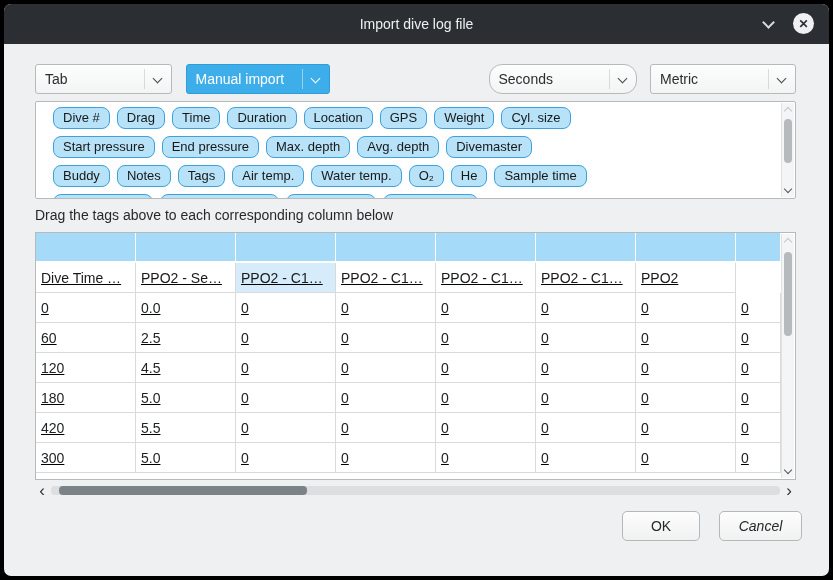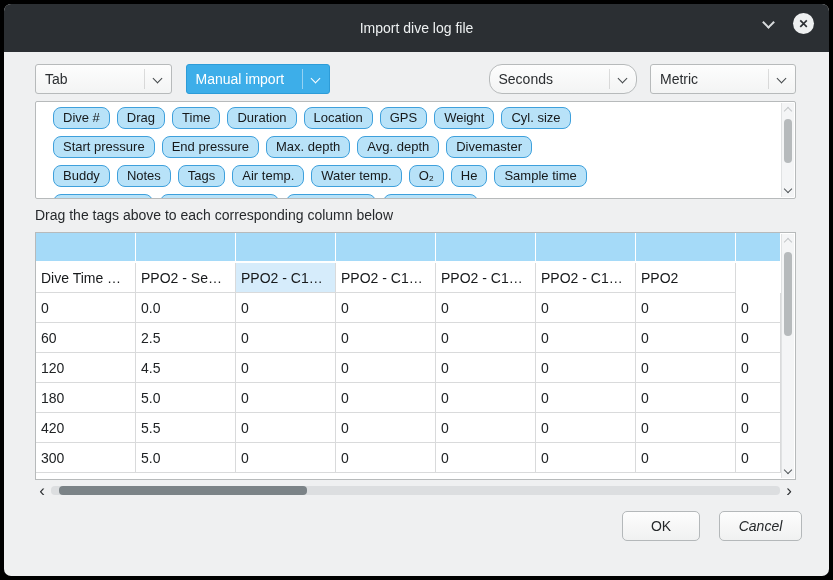--- a/index.html
+++ b/index.html
@@ -2,21 +2,21 @@
 <html style="--accent: #3daee9; --titlebar: #2b2f33; --tag-fill: #b8e2f8; --tag-border: #3ea0dc; --drop-row: #a5daf8;"><head>
 <meta charset="utf-8">
 <style>
   * { box-sizing: border-box; margin: 0; padding: 0; }
   html, body { width: 833px; height: 580px; overflow: hidden; }
   body { background: #000; font-family: "Liberation Sans", sans-serif; position: relative; }
 
   .window { position: absolute; inset: 4px; background: #eff0f1; border-radius: 7px; overflow: hidden; }
 
   
-  .titlebar { position: absolute; top: 0; left: 0; right: 0; height: 48px;
+  .titlebar { position: absolute; top: 0; left: 0; right: 0; height: 40px;
               background: var(--titlebar, #2b2f33); display: flex; align-items: center; justify-content: center; }
   .title { color: #eef1f2; font-size: 14px; }
   .chev { display: inline-block; width: 7px; height: 7px; border-style: solid;
           border-color: #3e4346; border-width: 0 1.6px 1.6px 0; transform: rotate(45deg); }
   .tb-shade { position: absolute; right: 52px; top: 12px; width: 18px; height: 16px; display: flex; justify-content: center; }
   .tb-shade .chev { width: 9px; height: 9px; border-color: #d8dbdd; border-width: 0 2px 2px 0; margin-top: 2px; }
   .close-btn { position: absolute; right: 15px; top: 9px; width: 21px; height: 21px; border-radius: 50%;
                background: #eef0f1; display: flex; align-items: center; justify-content: center; cursor: pointer; }
   .close-x { color: #2b2f33; font-size: 12px; font-weight: bold; line-height: 1; }
 
@@ -56,21 +56,21 @@
   .v-chev-down { position: absolute; bottom: 5px; left: 3px; transform: rotate(45deg); width: 6px; height: 6px;
                  border-width: 0 1.5px 1.5px 0; border-color: #53585b; }
 
   
   .instruction { position: absolute; left: 31px; top: 203px; font-size: 14px; color: #26292c; }
 
   
   .tablewrap { position: absolute; left: 31px; top: 228px; width: 761px; height: 248px;
                background: #fff; border: 1px solid #b7babb; overflow: hidden; }
   .tgrid { position: absolute; left: 0; top: 0; right: 14px; }
-  .droprow, .thead, .trow { display: grid; grid-template-columns: repeat(7, 100px) minmax(0, 1fr); }
+  .droprow, .thead, .trow { display: grid; grid-template-columns: repeat(7, 100px) minmax(0, 1fr); text-decoration: underline; }
   .drop-cell { height: 30px; background: var(--drop-row, #a5daf8); border-right: 1px solid #fff;
                border-bottom: 2px solid #fff; }
   .head-cell { height: 30px; background: #fff; border-right: 1px solid #d9dadb; border-bottom: 1px solid #d9dadb;
                font-size: 14px; color: #17191b; display: flex; align-items: center; padding: 0 5px;
                white-space: nowrap; overflow: hidden; }
   .head-cell.hl { background: #d6ecfb; }
   .cell { height: 30px; background: #fff; border-right: 1px solid #d9dadb; border-bottom: 1px solid #d9dadb;
           font-size: 14px; color: #202325; display: flex; align-items: center; padding: 0 5px;
           white-space: nowrap; overflow: hidden; }
 

